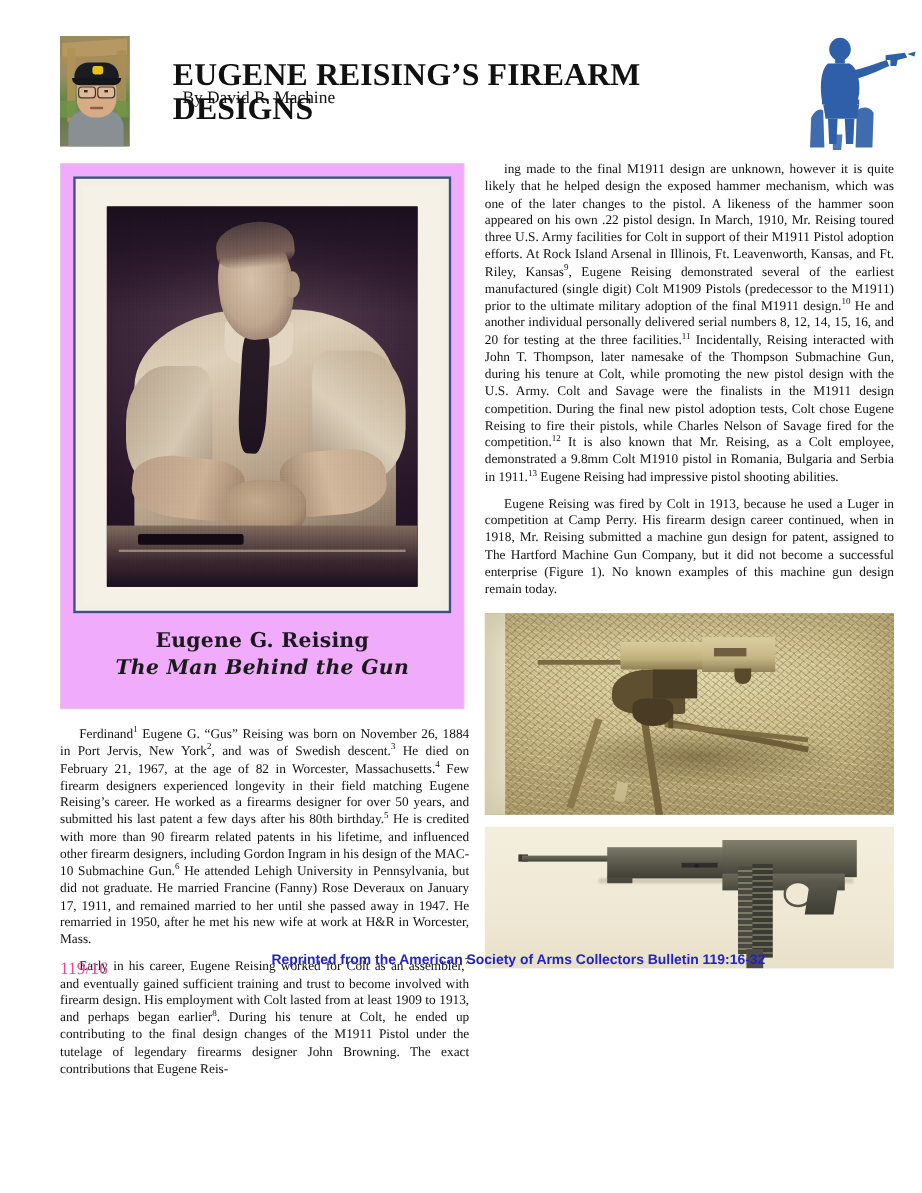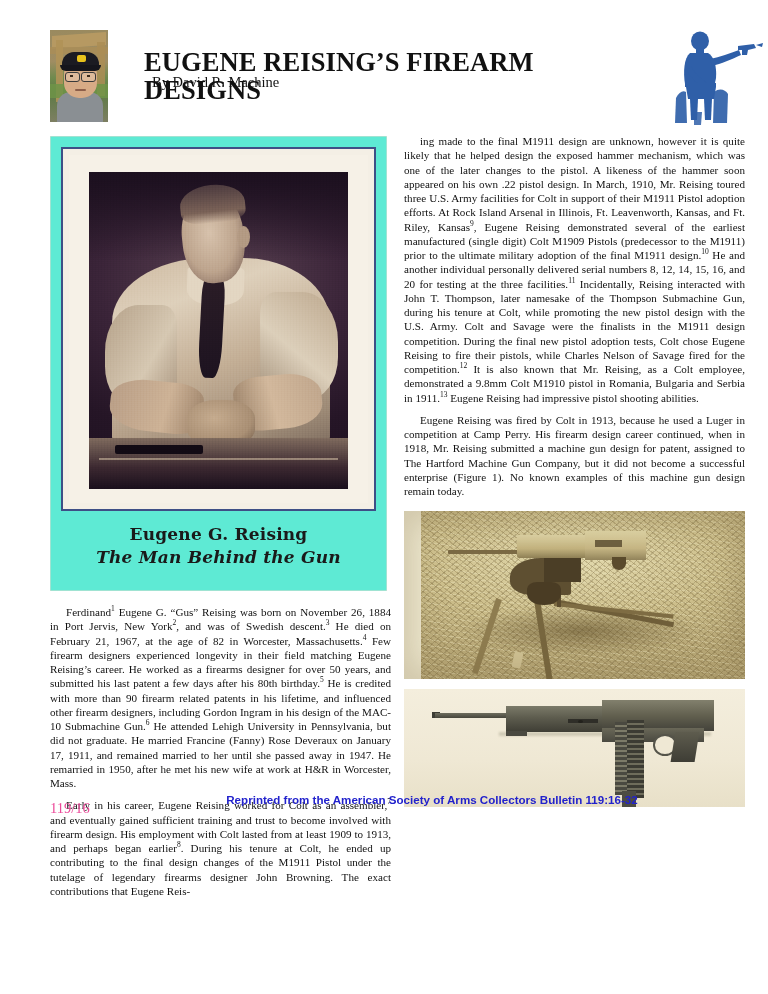--- a/index.html
+++ b/index.html
@@ -151,21 +151,21 @@
     left: 392px;
     top: 134px;
     width: 341px;
   }
 
   
   .book-scan {
     position: relative;
     width: 337px;
     height: 455px;
-    background: #5eead4;
+    background: #f0abfc;
     box-shadow: 0 0 0 0.5px #e2dccf inset;
   }
   .scan-border {
     position: absolute;
     left: 11px; top: 11px; right: 11px; bottom: 80px;
     border: 2px solid #3e4f86;
     background: #f4efe5;
   }
   .scan-inner {
     position: absolute;

